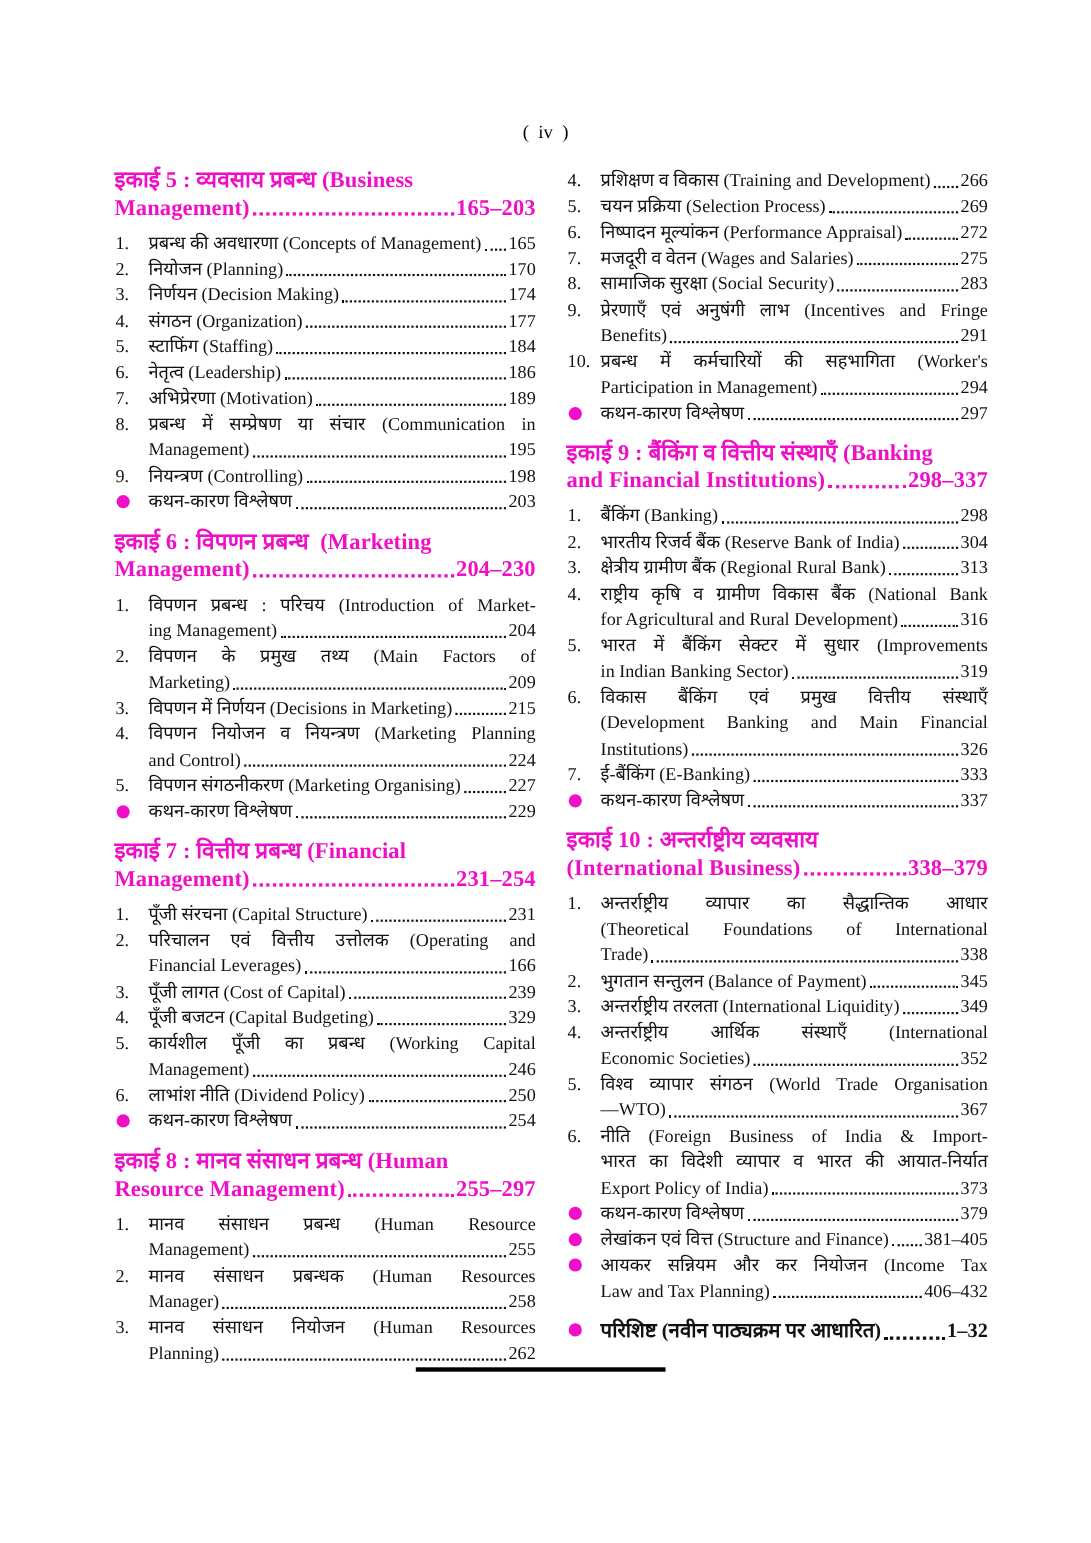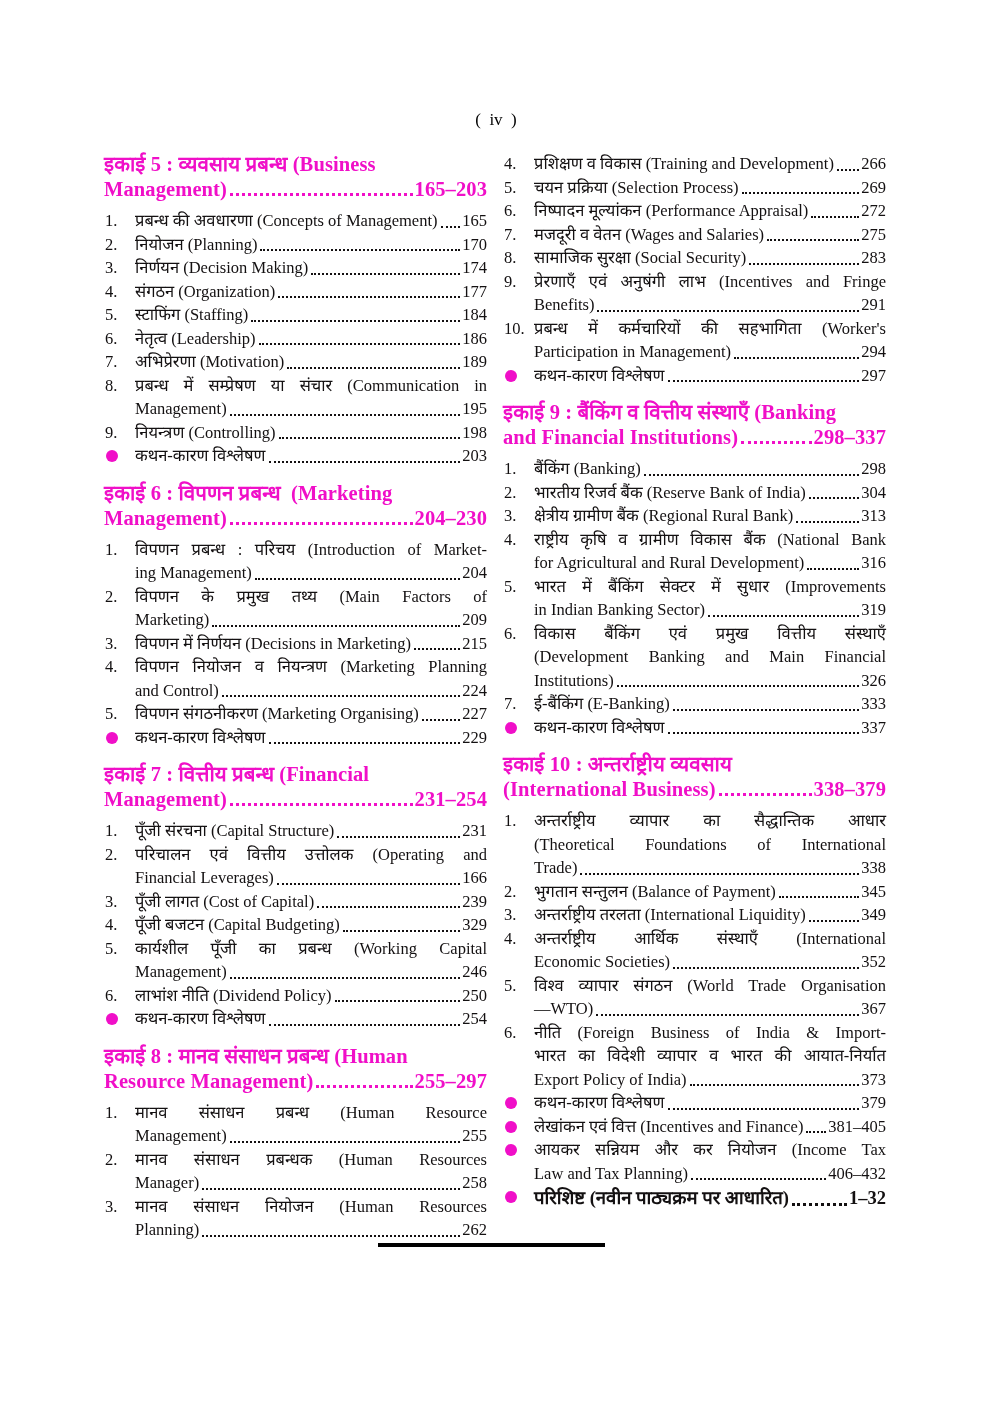--- a/index.html
+++ b/index.html
@@ -12,21 +12,21 @@
   .page { position: absolute; inset: 0; background: #ffffff; }
 
   .page-header {
     position: absolute; top: 110px; left: 0; width: 100%;
     text-align: center; font-size: 17px; white-space: pre;
     color: #000000;
   }
 
   .columns {
     position: absolute; top: 152px; left: 104px; width: 782px;
-    display: flex; gap: 16px; align-items: flex-start;
+    display: flex; gap: 28px; align-items: flex-start;
   }
   .col { width: 383px; flex: 0 0 383px; }
 
   .block { position: relative; }
 
   
   .heading {
     color: var(--accent, #f00fc8);
     font-weight: bold;
     font-size: 20.5px;
@@ -57,21 +57,21 @@
   .t { white-space: pre-wrap; }
   .leader {
     flex: 1 1 auto; min-width: 10px; align-self: flex-end;
     border-bottom: 2px dotted currentColor;
     margin: 0 2px 5px 3px; height: 1px;
   }
   .heading .leader { border-bottom-width: 3px; margin-bottom: 6px; }
   .page-num { white-space: nowrap; }
 
   
-  .emph { font-weight: bold; font-size: 18.5px; line-height: 26px; margin-top: 0; }
+  .emph { font-weight: bold; font-size: 18.5px; line-height: 26px; margin-top: 12px; }
   .emph .leader { border-bottom-width: 3px; }
 
   .footer-rule {
     position: absolute; left: 378px; top: 1243px;
     width: 227px; height: 4px; background: #000000;
   }
 </style>
 </head>
 <body style="--accent: #f00fc8; color: rgb(19, 16, 17);">
 
@@ -538,21 +538,21 @@
           <span class="dot"></span>
           <div class="line last">
             <span class="t">कथन-कारण विश्लेषण</span>
             <span class="leader"></span>
             <span class="page-num">379</span>
           </div>
         </div>
         <div class="block bullet">
           <span class="dot"></span>
           <div class="line last">
-            <span class="t">लेखांकन एवं वित्त (Incentives and Finance)</span>
+            <span class="t">लेखांकन एवं वित्त (Structure and Finance)</span>
             <span class="leader"></span>
             <span class="page-num">381–405</span>
           </div>
         </div>
         <div class="block bullet">
           <span class="dot"></span>
           <div class="line mid"><span class="t">आयकर सन्नियम और कर नियोजन (Income Tax</span></div>
           <div class="line last">
             <span class="t">Law and Tax Planning)</span>
             <span class="leader"></span>

